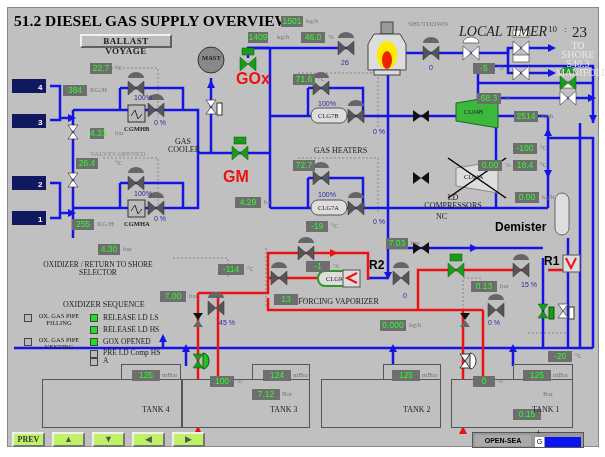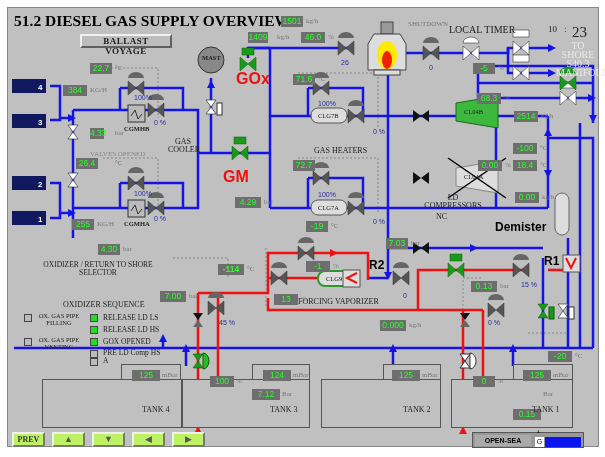--- a/index.html
+++ b/index.html
@@ -306,21 +306,21 @@
 <div class="abs unit" style="left:298px;top:9px;">kg/h</div>
 <div class="abs val" style="left:240px;top:24px;width:20px;text-align:center;">1409</div>
 <div class="abs unit" style="left:269px;top:25px;">kg/h</div>
 <div class="abs val" style="left:293px;top:24px;width:24px;">46.0</div>
 <div class="abs unit" style="left:320px;top:25px;">%</div>
 <div class="abs pct" style="left:333px;top:51px;">26</div>
 <div class="abs unit" style="left:400px;top:12px;font-size:7px;">SHUTDOWN</div>
 <div class="abs pct" style="left:421px;top:56px;">0</div>
 <div class="abs val" style="left:465px;top:55px;width:22px;">-5</div>
 <div class="abs unit" style="left:490px;top:56px;">%</div>
-<div class="abs lbl" style="left:441px;top:16px;font-size:10px;">LOCAL TIMER</div>
+<div class="abs lbl" style="left:451px;top:16px;font-size:14px;font-style:italic;">LOCAL TIMER</div>
 <div class="abs lbl" style="left:540px;top:16px;font-size:9px;">10</div>
 <div class="abs lbl" style="left:556px;top:16px;font-size:9px;">:</div>
 <div class="abs lbl" style="left:564px;top:16px;font-size:15px;">23</div>
 <div class="abs" style="left:548px;top:33px;width:44px;font-size:10px;color:#e8e8e8;line-height:9px;text-align:center;">TO SHORE S40.3 MANIFOLD</div>
 
 <div class="abs" style="left:194px;top:46px;font-size:6.5px;font-weight:bold;color:#222;">MAST</div>
 <div class="abs big-red" style="left:228px;top:62px;">GOx</div>
 <div class="abs big-red" style="left:215px;top:160px;">GM</div>
 <div class="abs lbl" style="left:160px;top:130px;line-height:8px;width:30px;white-space:normal;">GAS COOLER</div>
 <div class="abs lbl" style="left:306px;top:138px;">GAS HEATERS</div>
@@ -377,21 +377,21 @@
 <div class="abs unit" style="left:532px;top:136px;">°C</div>
 <div class="abs val" style="left:470px;top:152px;width:24px;">0.00</div>
 <div class="abs unit" style="left:497px;top:153px;">%</div>
 <div class="abs val" style="left:505px;top:152px;width:24px;">18.4</div>
 <div class="abs unit" style="left:532px;top:153px;">°C</div>
 <div class="abs val" style="left:507px;top:184px;width:24px;">0.00</div>
 <div class="abs unit" style="left:534px;top:185px;">kg/h</div>
 
 <div class="abs val" style="left:378px;top:230px;width:22px;">7.03</div>
 <div class="abs unit" style="left:403px;top:231px;">bar</div>
-<div class="abs val" style="left:210px;top:256px;width:26px;font-weight:bold;">-114</div>
+<div class="abs val" style="left:210px;top:256px;width:26px;">-114</div>
 <div class="abs unit" style="left:239px;top:257px;">°C</div>
 <div class="abs val" style="left:152px;top:283px;width:26px;">7.00</div>
 <div class="abs unit" style="left:181px;top:284px;">bar</div>
 <div class="abs pct" style="left:211px;top:311px;">45 %</div>
 <div class="abs val" style="left:298px;top:253px;width:24px;">-1</div>
 <div class="abs unit" style="left:325px;top:254px;">%</div>
 <div class="abs val" style="left:266px;top:286px;width:24px;">13</div>
 <div class="abs unit" style="left:293px;top:287px;">%</div>
 <div class="abs pct" style="left:395px;top:284px;">0</div>
 <div class="abs val" style="left:372px;top:312px;width:26px;">0.000</div>

